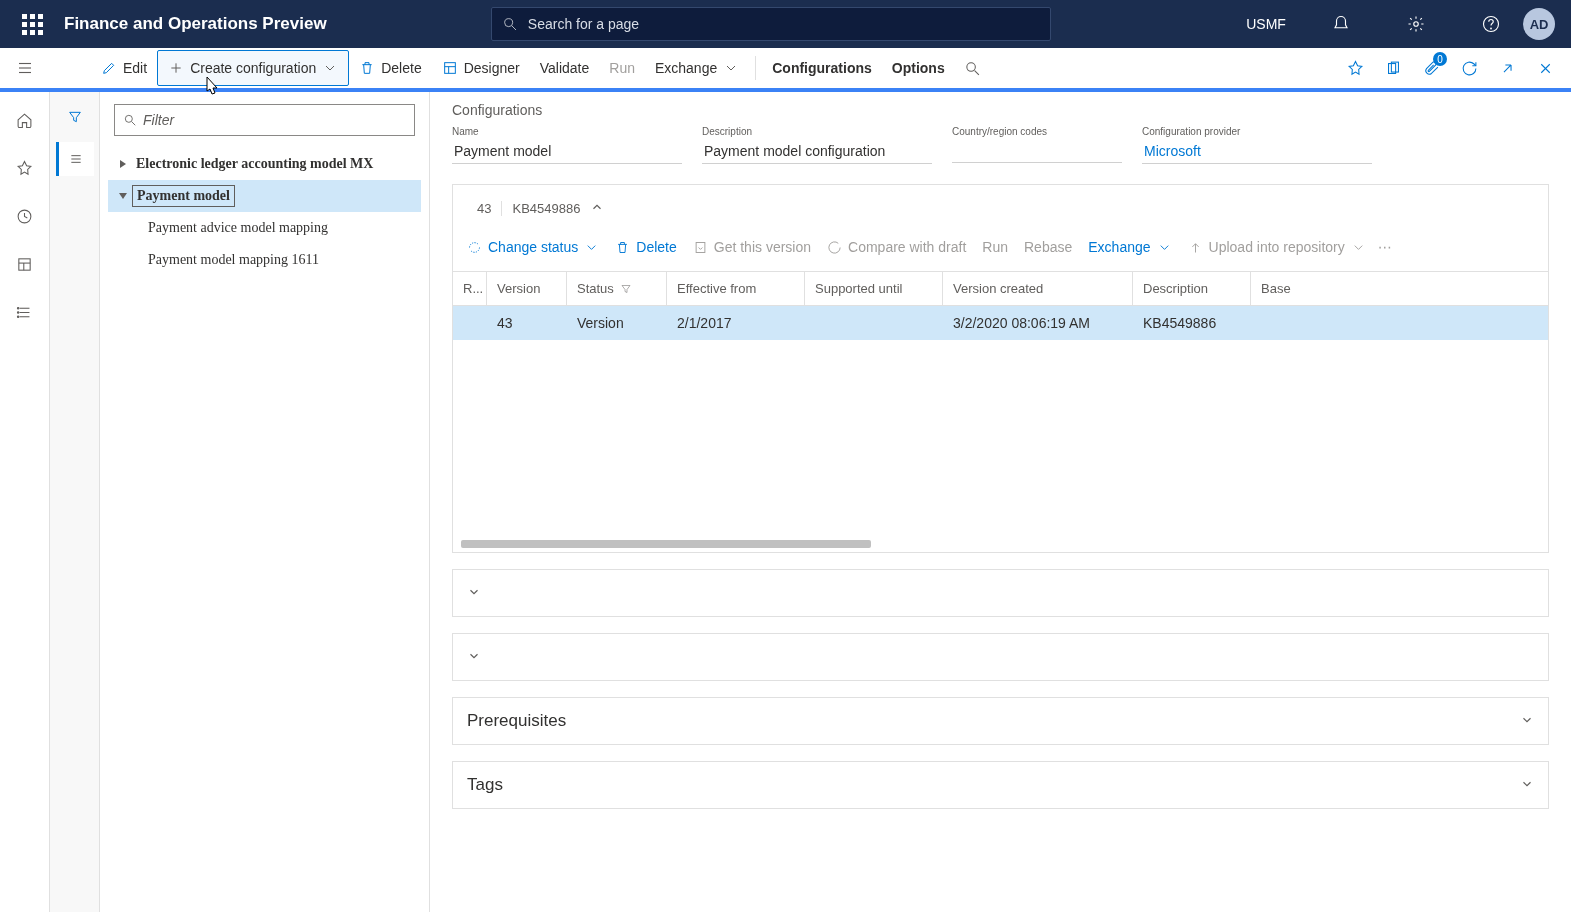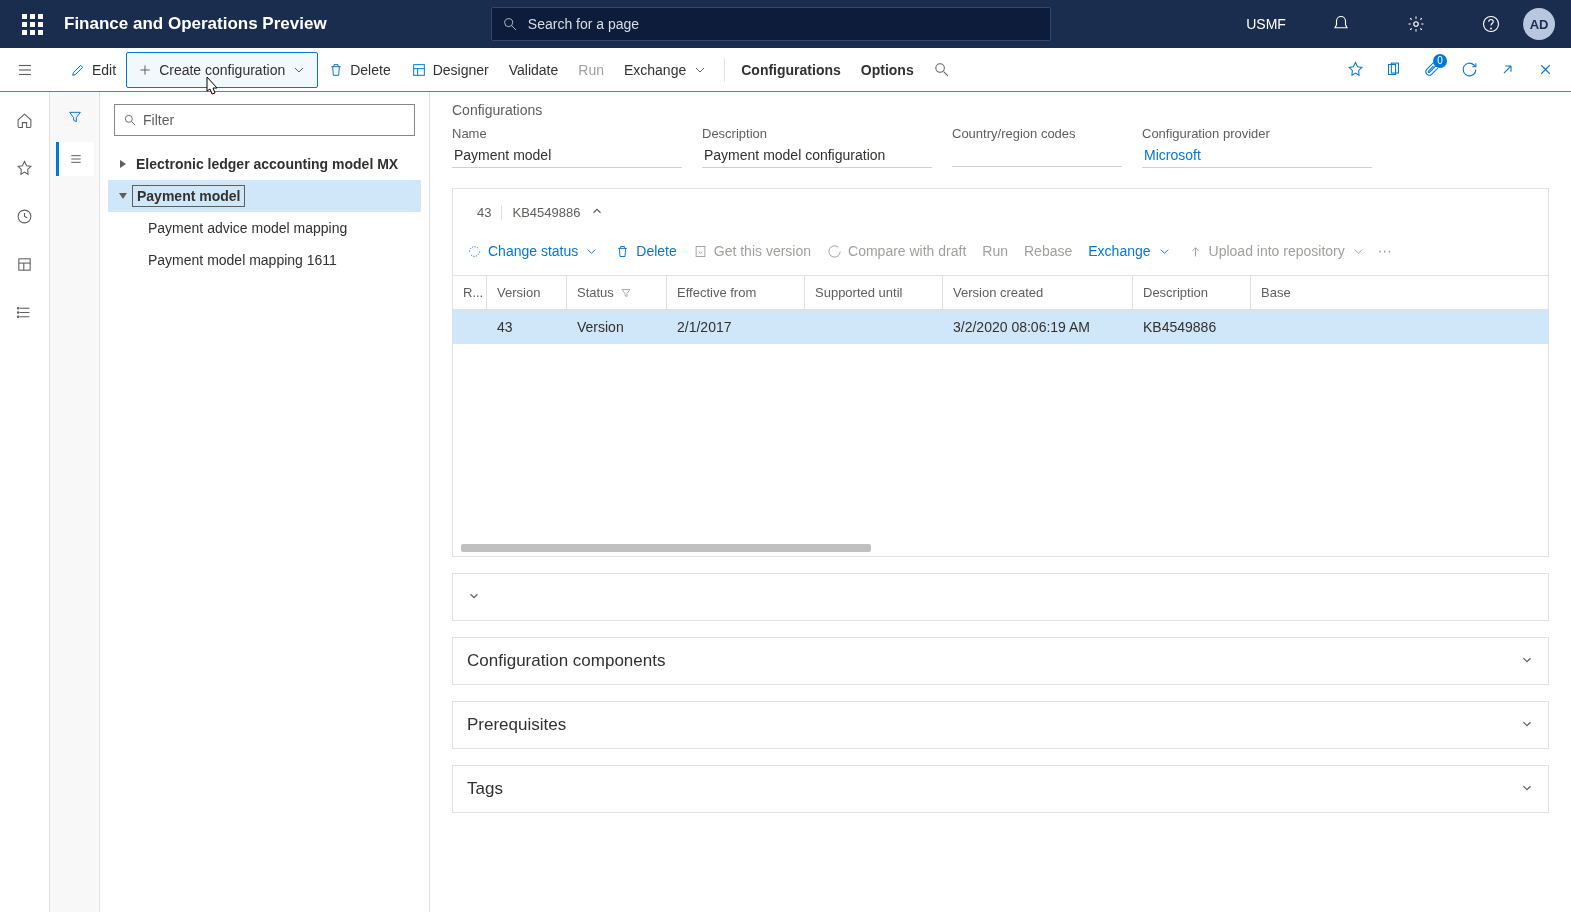--- a/index.html
+++ b/index.html
@@ -15,21 +15,21 @@
 .search-box { display: flex; align-items: center; background: #0e1c3c; border: 1px solid #34486e; border-radius: 2px; width: 560px; height: 34px; padding: 0 10px; cursor: text; margin: 0 auto; }
 .search-box svg { width: 16px; height: 16px; stroke: #fff; fill: none; }
 .search-box span { margin-left: 10px; color: #d8dde6; font-size: 14px; }
 .hdr-right { display: flex; align-items: center; gap: 2px; margin-left: auto; }
 .hdr-btn { width: 44px; height: 48px; display: flex; align-items: center; justify-content: center; cursor: pointer; color: #fff; margin-left: 29px; }
 .hdr-btn svg { width: 18px; height: 18px; stroke: #fff; fill: none; stroke-width: 1.5; }
 .company { font-size: 14px; padding: 0 12px; }
 .avatar { width: 32px; height: 32px; border-radius: 50%; background: #b8c7df; color: #1b2d4f; display: flex; align-items: center; justify-content: center; font-size: 13px; font-weight: 600; margin: 0 8px; }
 
 
-.toolbar-row { display: flex; align-items: center; height: 44px; border-bottom: 1px solid #3b82f6; background: #fff; }
+.toolbar-row { display: flex; align-items: center; height: 44px; border-bottom: 4px solid #3b82f6; background: #fff; gap: 31px; }
 .hamb { width: 50px; display: flex; align-items: center; justify-content: center; height: 44px; cursor: pointer; }
 .hamb svg { width: 18px; height: 18px; stroke: #605e5c; fill: none; stroke-width: 1.5; }
 .toolbar-inner { display: flex; align-items: center; flex: 1; padding-left: 10px; }
 .tbtn { display: flex; align-items: center; height: 36px; padding: 0 10px; cursor: pointer; color: #323130; gap: 6px; border-radius: 2px; white-space: nowrap; }
 .tbtn svg { width: 16px; height: 16px; stroke: #605e5c; fill: none; stroke-width: 1.5; }
 .tbtn.disabled { color: #a19f9d; cursor: default; }
 .tbtn.active-border { border: 1px solid #0078d4; background: #f3f8fd; }
 .tdivider { width: 1px; height: 24px; background: #e0e0e0; margin: 0 6px; }
 .tright { margin-left: auto; display: flex; align-items: center; gap: 2px; padding-right: 8px; }
 .ticon { width: 36px; height: 36px; display: flex; align-items: center; justify-content: center; cursor: pointer; position: relative; }
@@ -45,38 +45,38 @@
 
 .subrail { width: 50px; background: #f8f8f8; border-right: 1px solid #e0e0e0; display: flex; flex-direction: column; align-items: center; padding-top: 8px; gap: 8px; }
 .subrail-btn { width: 38px; height: 34px; display: flex; align-items: center; justify-content: center; cursor: pointer; }
 .subrail-btn svg { width: 16px; height: 16px; stroke: #0078d4; fill: none; stroke-width: 1.5; }
 .subrail-btn.sel { border-left: 3px solid #0078d4; background: #fff; }
 
 
 .tree-panel { width: 330px; background: #fff; border-right: 1px solid #e0e0e0; padding: 12px 8px 0 8px; }
 .filter-input { display: flex; align-items: center; border: 1px solid #8a8886; height: 32px; padding: 0 8px; margin: 0 6px 12px 6px; cursor: text; }
 .filter-input svg { width: 14px; height: 14px; stroke: #605e5c; fill: none; stroke-width: 1.5; }
-.filter-input span { margin-left: 6px; color: #605e5c; }
+.filter-input span { margin-left: 6px; color: #605e5c; font-style: italic; }
 .tree-row { display: flex; align-items: center; height: 32px; padding-left: 6px; cursor: pointer; }
 .tree-caret { width: 18px; display: flex; align-items: center; justify-content: center; }
 .tree-caret svg { width: 10px; height: 10px; fill: #605e5c; }
-.tree-label { padding: 2px 4px; }
+.tree-label { padding: 2px 4px; font-family: Liberation Serif, serif; }
 .tree-row.bold .tree-label { font-weight: 600; }
 .tree-row.sel { background: #cfe7f9; }
 .tree-row.sel .tree-label { border: 1px solid #605e5c; background: #cfe7f9; }
 .tree-child { padding-left: 36px; }
 
 
 .content-panel { flex: 1; background: #fff; overflow-y: auto; padding: 10px 22px 20px 22px; position: relative; }
 .content-panel::-webkit-scrollbar { width: 14px; }
 .content-panel::-webkit-scrollbar-thumb { background: #c8c8c8; }
 .breadcrumb { font-size: 14px; color: #605e5c; margin-bottom: 8px; }
 .field-row { display: flex; gap: 20px; margin-bottom: 20px; }
 .field { display: flex; flex-direction: column; width: 230px; }
-.field-label { font-size: 13px; color: #605e5c; margin-bottom: 2px; }
+.field-label { font-size: 10px; color: #605e5c; margin-bottom: 2px; }
 .field-value { border-bottom: 1px solid #d0d0d0; padding: 4px 2px; min-height: 24px; }
 .field-value.link { color: #0078d4; }
 
 
 .section { border: 1px solid #e0e0e0; margin-bottom: 16px; background: #fff; }
 .section-hdr { display: flex; align-items: center; height: 46px; padding: 0 14px; cursor: pointer; }
 .section-title { font-size: 17px; font-weight: 400; flex: 1; }
 .section-meta { color: #605e5c; font-size: 13px; padding: 0 10px; border-right: 1px solid #e0e0e0; }
 .section-meta:last-of-type { border-right: none; }
 .section-caret svg { width: 14px; height: 14px; stroke: #605e5c; fill: none; stroke-width: 2; }
@@ -465,21 +465,20 @@
 
     <div class="section">
       <div class="section-hdr">
         <div class="section-caret"><svg viewBox="0 0 24 24">
               <polyline points="6 9 12 15 18 9"></polyline>
             </svg></div>
       </div>
     </div>
     <div class="section">
       <div class="section-hdr">
-        <div class="section-title">Configuration components</div>
         <div class="section-caret"><svg viewBox="0 0 24 24">
               <polyline points="6 9 12 15 18 9"></polyline>
             </svg></div>
       </div>
     </div>
     <div class="section">
       <div class="section-hdr">
         <div class="section-title">Prerequisites</div>
         <div class="section-caret"><svg viewBox="0 0 24 24">
               <polyline points="6 9 12 15 18 9"></polyline>

